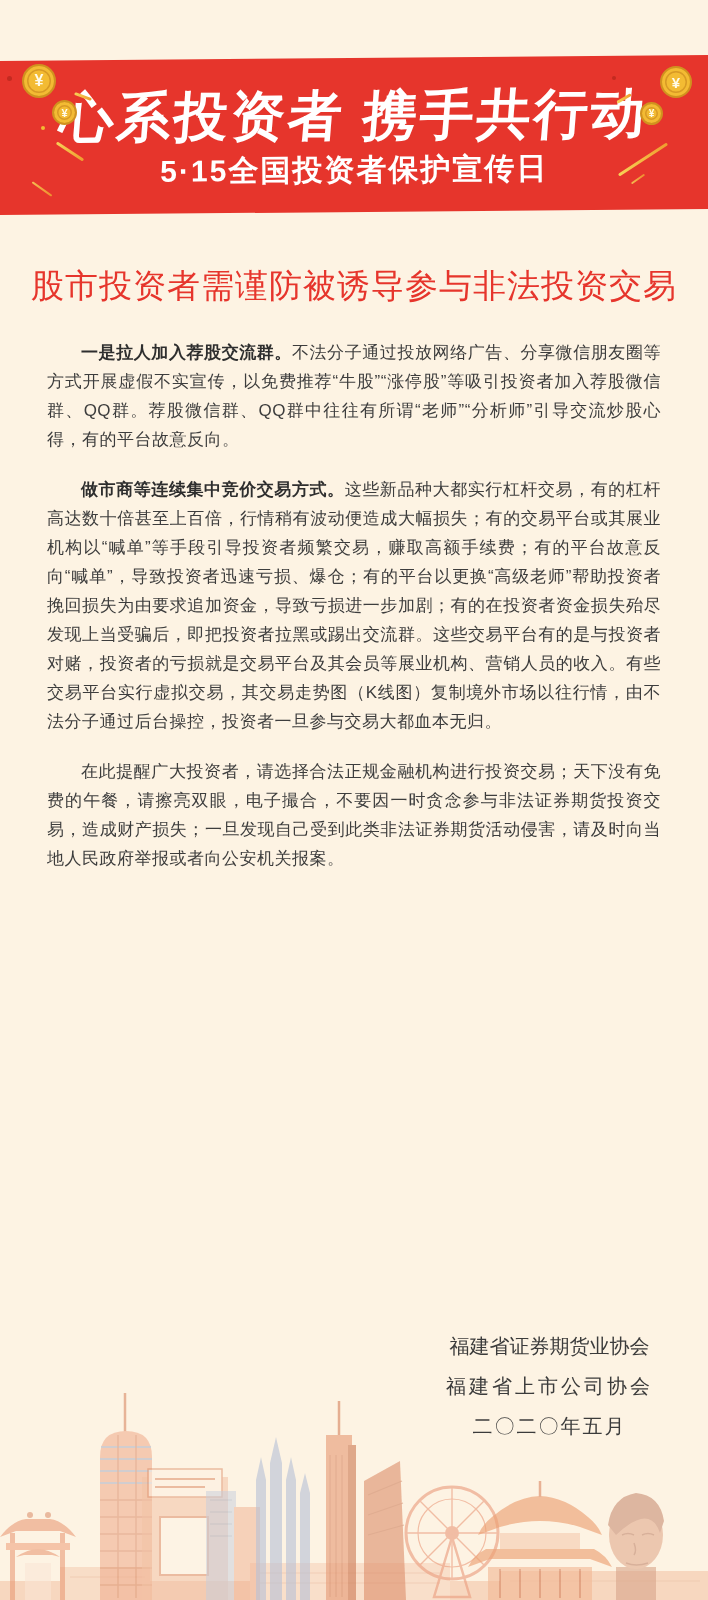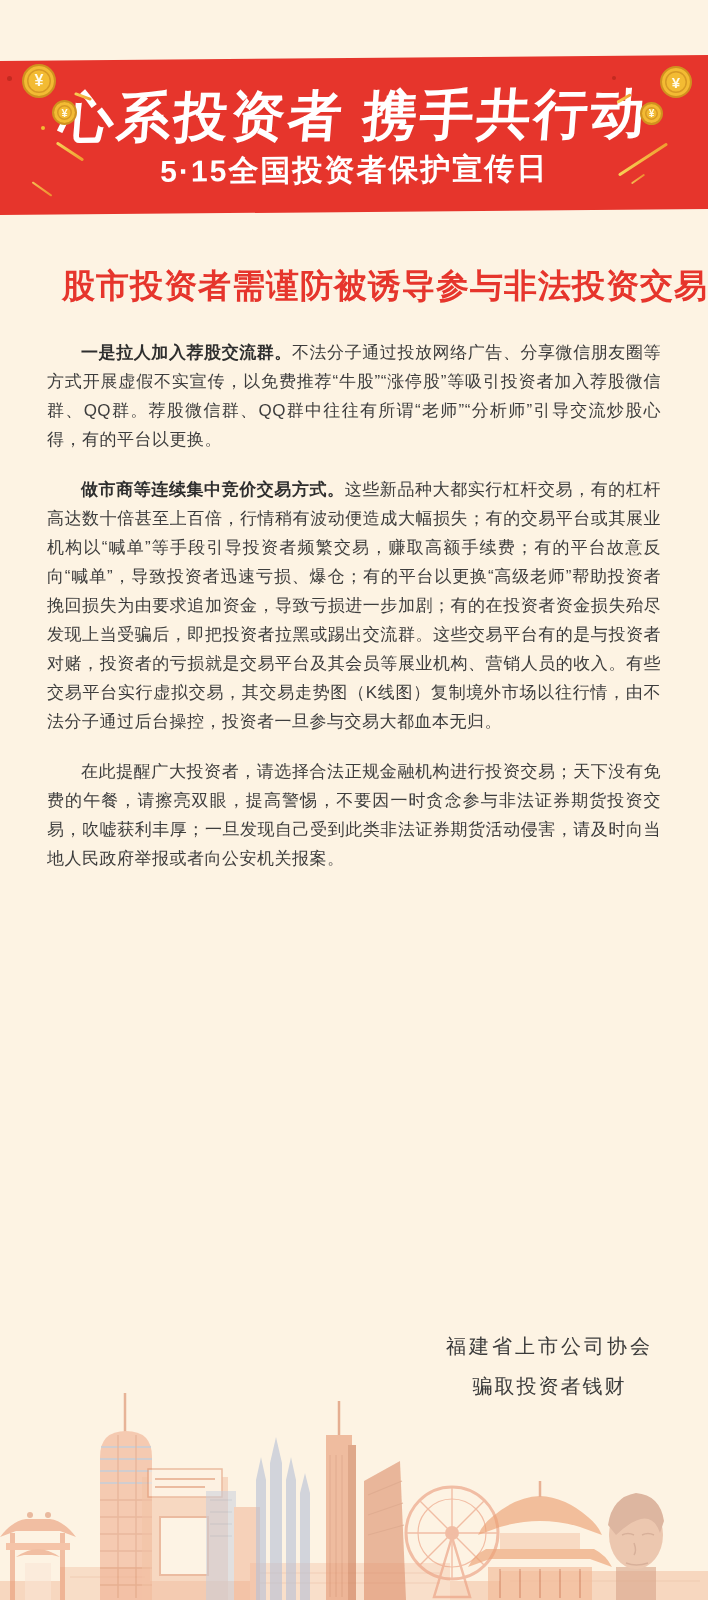--- a/index.html
+++ b/index.html
@@ -54,22 +54,22 @@
   .s5{left:616px;top:97px;width:16px;transform:rotate(-30deg);}
   .s6{left:630px;top:178px;width:16px;height:2px;transform:rotate(-35deg);opacity:.85;}
   .dot{position:absolute;border-radius:50%;z-index:3;}
   .d1{left:7px;top:76px;width:5px;height:5px;background:#c32a20;}
   .d2{left:41px;top:126px;width:4px;height:4px;background:#f3bb33;}
   .d3{left:612px;top:76px;width:4px;height:4px;background:#c32a20;}
 
   
   .section-title{
     position:absolute;left:0;right:0;top:264px;
-    text-align:right;color:#e6352c;
-    font-size:33px;font-weight:700;letter-spacing:1px;
+    text-align:center;color:#e6352c;
+    font-size:33px;font-weight:400;letter-spacing:1px;
     white-space:nowrap;
   }
   .article{
     position:absolute;left:47px;right:47px;top:338px;
     color:#3d3d3d;font-size:17px;line-height:29px;
     text-align:justify;letter-spacing:0.5px;
   }
   .article p{margin:0 0 21px 0;text-indent:2em;}
   .article b{font-weight:900;color:#2e2e2e;}
 
@@ -243,23 +243,24 @@
   <div class="streak s4"></div>
   <div class="streak s5"></div>
   <div class="streak s6"></div>
   <div class="dot d1"></div>
   <div class="dot d2"></div>
   <div class="dot d3"></div>
 
   <div class="section-title">股市投资者需谨防被诱导参与非法投资交易</div>
 
   <div class="article">
-    <p><b>一是拉人加入荐股交流群。</b><span>不法分子通过投放网络广告、分享微信朋友圈等方式开展虚假不实宣传，以免费推荐“牛股”“涨停股”等吸引投资者加入荐股微信群、QQ群。荐股微信群、QQ群中往往有所谓“老师”“分析师”引导交流炒股心得，有的平台以更换。</span></p>
+    <p><b>一是拉人加入荐股交流群。</b><span>不法分子通过投放网络广告、分享微信朋友圈等方式开展虚假不实宣传，以免费推荐“牛股”“涨停股”等吸引投资者加入荐股微信群、QQ群。荐股微信群、QQ群中往往有所谓“老师”“分析师”引导交流炒股心得，有的平台故意反向。</span></p>
     <p><b>做市商等连续集中竞价交易方式。</b><span>这些新品种大都实行杠杆交易，有的杠杆高达数十倍甚至上百倍，行情稍有波动便造成大幅损失；有的交易平台或其展业机构以“喊单”等手段引导投资者频繁交易，赚取高额手续费；有的平台故意反向“喊单”，导致投资者迅速亏损、爆仓；有的平台以更换“高级老师”帮助投资者挽回损失为由要求追加资金，导致亏损进一步加剧；有的在投资者资金损失殆尽发现上当受骗后，即把投资者拉黑或踢出交流群。这些交易平台有的是与投资者对赌，投资者的亏损就是交易平台及其会员等展业机构、营销人员的收入。有些交易平台实行虚拟交易，其交易走势图（K线图）复制境外市场以往行情，由不法分子通过后台操控，投资者一旦参与交易大都血本无归。</span></p>
-    <p><b></b><span>在此提醒广大投资者，请选择合法正规金融机构进行投资交易；天下没有免费的午餐，请擦亮双眼，提高警惕，不要因一时贪念参与非法证券期货投资交易，吹嘘获利丰厚；一旦发现自己受到此类非法证券期货活动侵害，请及时向当地人民政府举报或者向公安机关报案。</span></p>
+    <p><b></b><span>在此提醒广大投资者，请选择合法正规金融机构进行投资交易；天下没有免费的午餐，请擦亮双眼，电子撮合，不要因一时贪念参与非法证券期货投资交易，造成财产损失；一旦发现自己受到此类非法证券期货活动侵害，请及时向当地人民政府举报或者向公安机关报案。</span></p>
   </div>
 
   <div class="signature">
+    <div class="sig-line1">福建省证券期货业协会</div>
     <div class="sig-line2">福建省上市公司协会</div>
-    <div class="sig-line3">骗取投资者钱财</div>
+    <div class="sig-line3">二〇二〇年五月</div>
   </div>
 
 </div>
 
 </body></html>

